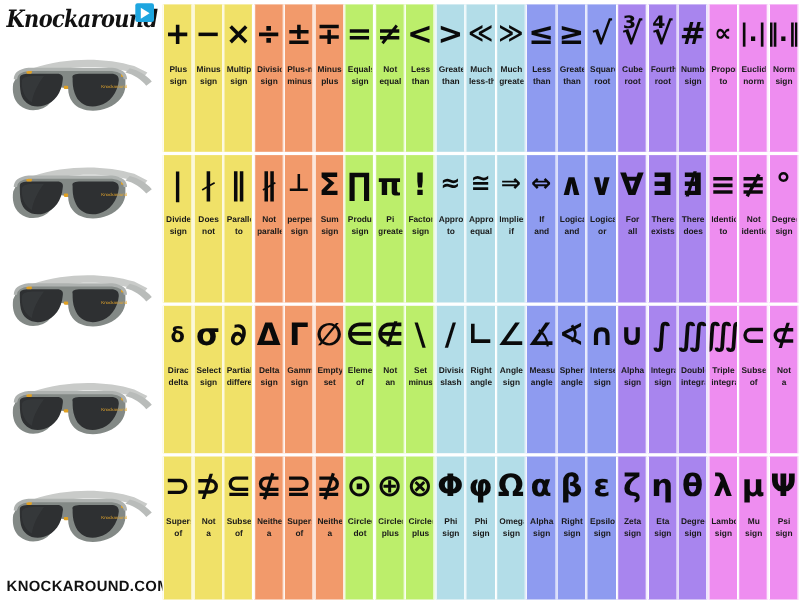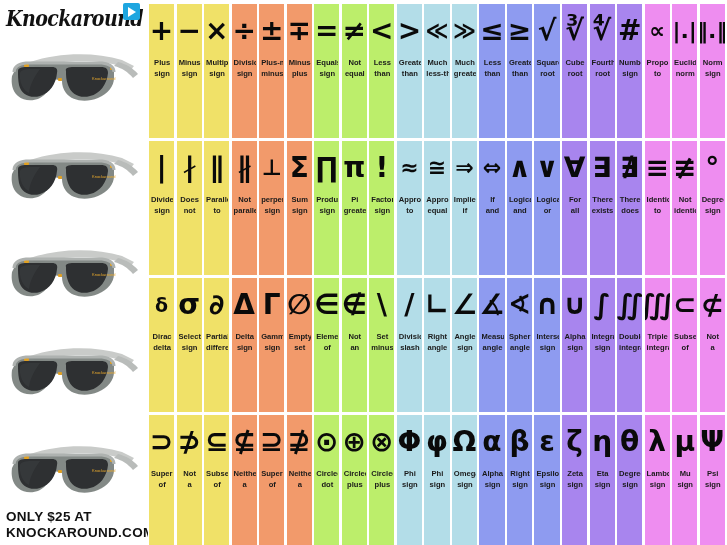--- a/index.html
+++ b/index.html
@@ -251,21 +251,20 @@
               <rect x="58" y="40" width="4" height="3" rx="1" fill="#e0a022"></rect>
               <rect x="110" y="29" width="4" height="3" rx="1" fill="#e0a022"></rect>
               <text x="92" y="42" font-family="Liberation Sans, sans-serif" font-size="4" fill="#e8a82c">Knockaround</text>
               <path d="M14 34 C14 29, 18 26, 26 25 L102 25 C110 26, 114 29, 114 34" fill="none" stroke="#aeb2b0" stroke-width="3"></path>
             </g>
           </svg>
         </div>
       </div>
 
     <div class="promo">
-      <div>ONLY $25 AT</div>
       <div>KNOCKAROUND.COM</div>
     </div>
   </div>
 
   <div class="grid-panel" id="grid-panel">
       <div class="grid-row">
         <div class="cell" style="background: rgb(240, 225, 104);">
           <div class="sym lg">+</div>
           <div class="lbl">
             <span>Plus</span>

